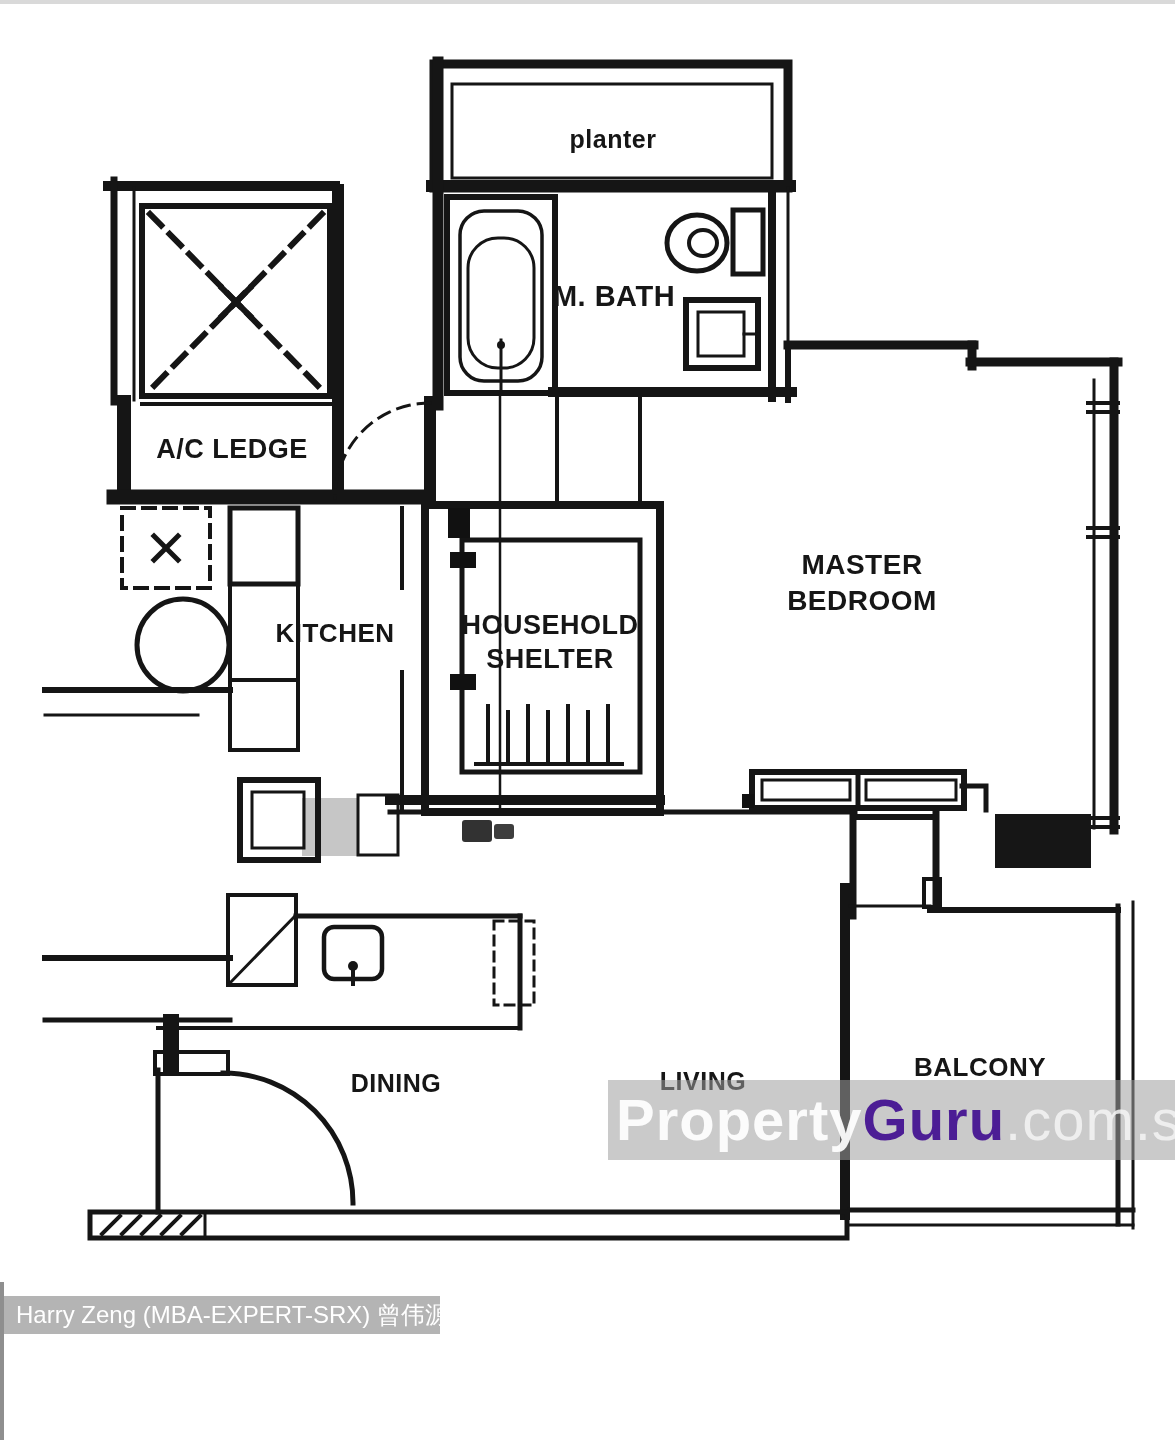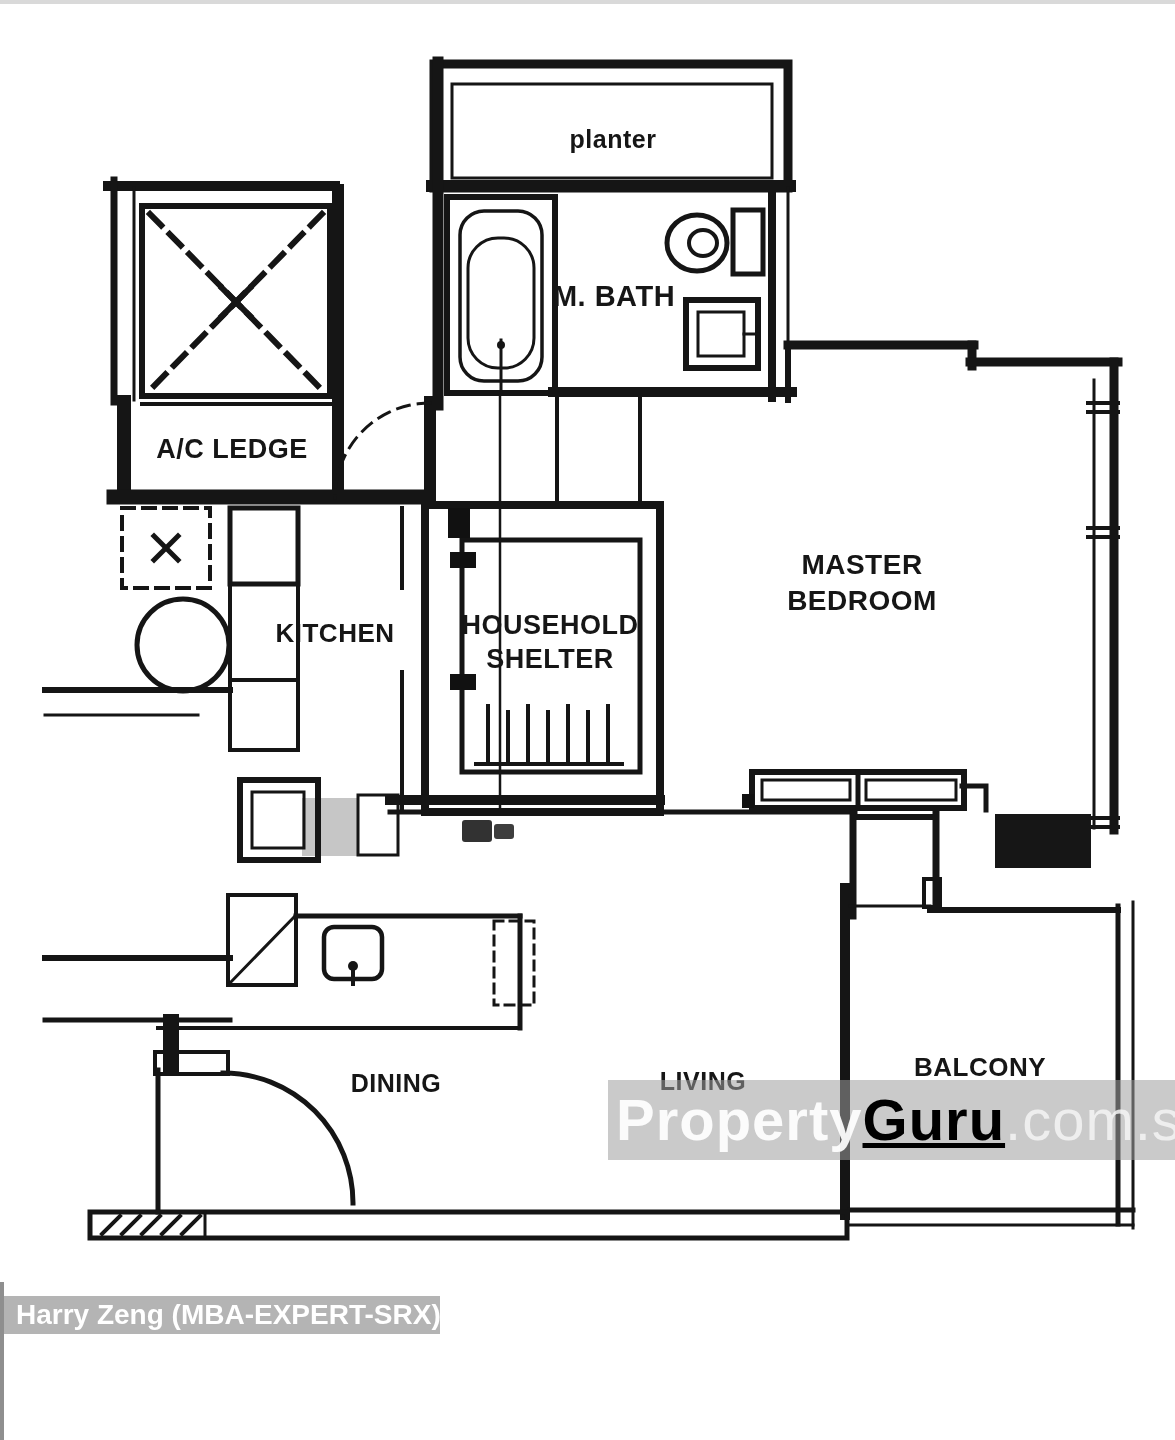--- a/index.html
+++ b/index.html
@@ -32,30 +32,30 @@
     display:flex;align-items:center;
     overflow:hidden;
     pointer-events:none;
   }
   .watermark-text{
     font-size:58px;line-height:1;white-space:nowrap;
     padding-left:8px;
     letter-spacing:1px;
   }
   .wm-light{color:rgba(255,255,255,0.92);font-weight:700;}
-  .wm-bold{color:#000000;font-weight:700;text-decoration:underline;}
+  .wm-bold{color:#4c1d95;font-weight:700;}
   .wm-domain{color:rgba(245,245,245,0.85);font-weight:400;}
   .agent-banner{
     position:absolute;left:4px;top:1296px;width:436px;height:38px;
     background:#b4b4b4;
     display:flex;align-items:center;
     padding-left:12px;box-sizing:border-box;
   }
   .agent-banner-text{
-    color:#ffffff;font-size:28px;font-weight:700;white-space:nowrap;
+    color:#ffffff;font-size:24px;font-weight:400;white-space:nowrap;
   }
 </style>
 </head>
 <body>
 
 <div id="stage">
 
   <div class="top-hairline"></div>
 
   <svg id="plan-svg" width="1175" height="1440" viewBox="0 0 1175 1440">

